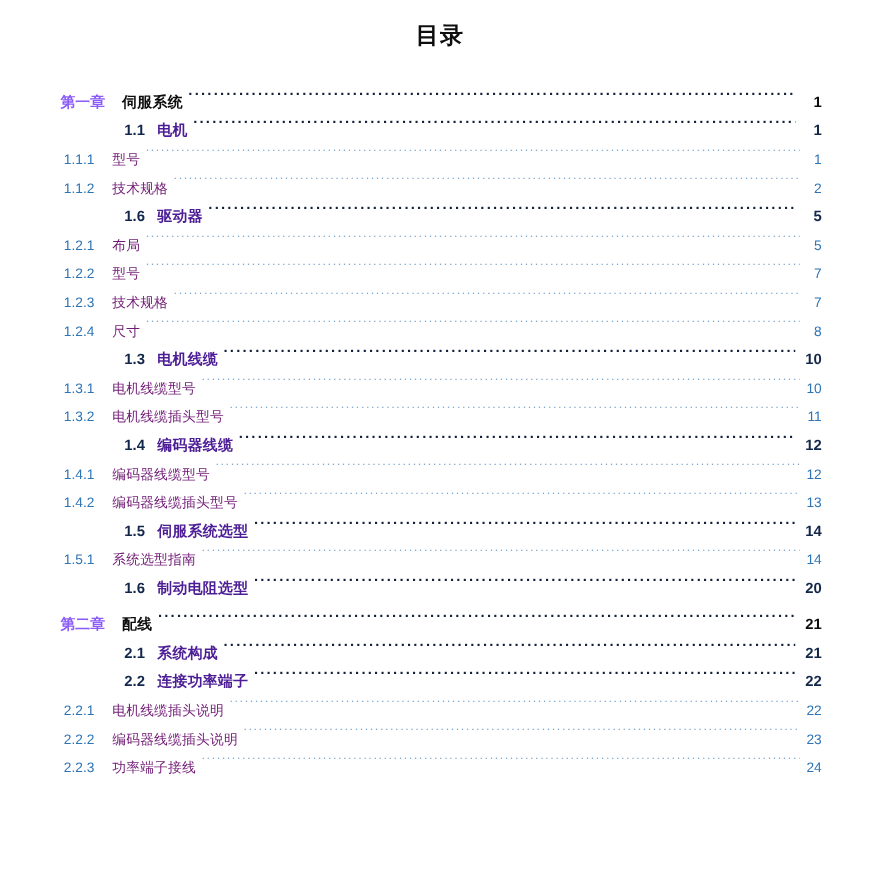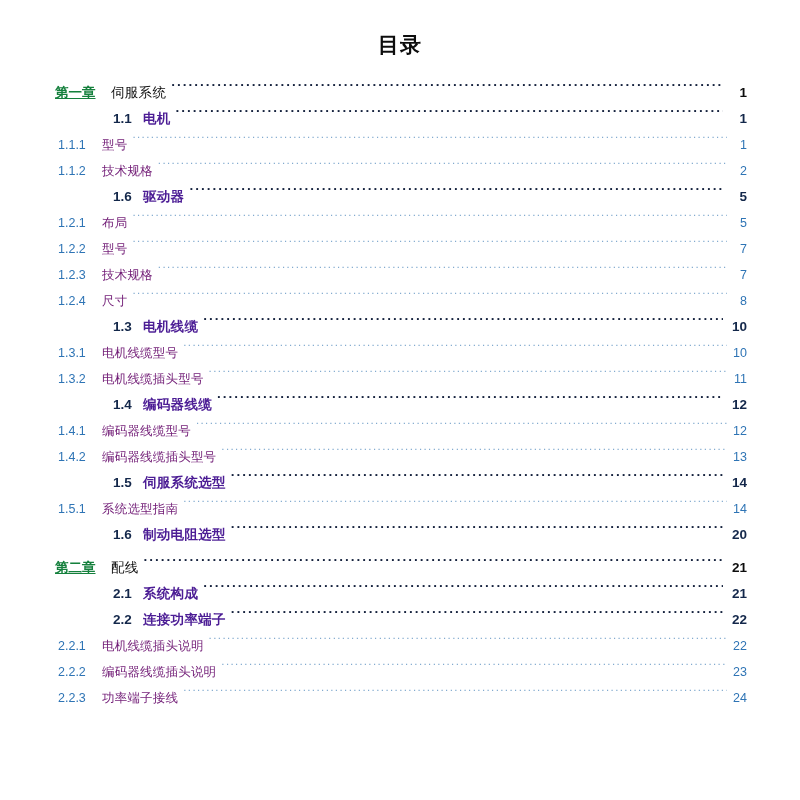--- a/index.html
+++ b/index.html
@@ -25,21 +25,21 @@
     background: #ffffff;
   }
 
   .doc-title {
     text-align: center;
     font-size: 21px;
     font-weight: bold;
     color: #0d0d0d;
     letter-spacing: 1px;
     margin: 0;
-    padding-top: 34px;
+    padding-top: 22px;
     line-height: 1;
   }
 
   .toc {
     margin: 0;
     padding: 0;
     list-style: none;
     position: absolute;
     top: 80px;
     left: 0;
@@ -62,30 +62,30 @@
   .lvl2 { padding-left: 113px; }
   .lvl3 { padding-left: 58px; }
 
   .toc-entry.gap-before { margin-top: 7px; }
 
   
   .num {
     flex: 0 0 auto;
     font-weight: bold;
   }
-  .lvl1 .num { min-width: 56px; font-size: 13.5px; color: #15803d; text-decoration: underline; }
+  .lvl1 .num { min-width: 56px; font-size: 13.5px; color: #8b5cf6; }
   .lvl2 .num { min-width: 30px; font-size: 13.5px; color: #13274a; }
   .lvl3 .num { min-width: 44px; font-size: 12.5px; color: #2e74b5; font-weight: normal; }
 
   
   .txt {
     flex: 0 0 auto;
     padding-right: 5px;
   }
-  .lvl1 .txt { font-size: 13.5px; font-weight: normal; color: #0d0d0d; letter-spacing: 0.3px; }
+  .lvl1 .txt { font-size: 13.5px; font-weight: bold; color: #0d0d0d; letter-spacing: 0.3px; }
   .lvl2 .txt { font-size: 13.5px; font-weight: bold; color: #4c1d95; letter-spacing: 0.3px; }
   .lvl3 .txt { font-size: 12.5px; font-weight: normal; color: #701a75; letter-spacing: 0.2px; }
 
   
   .leader {
     flex: 1 1 auto;
     overflow: hidden;
     position: relative;
     height: 1em;
   }

